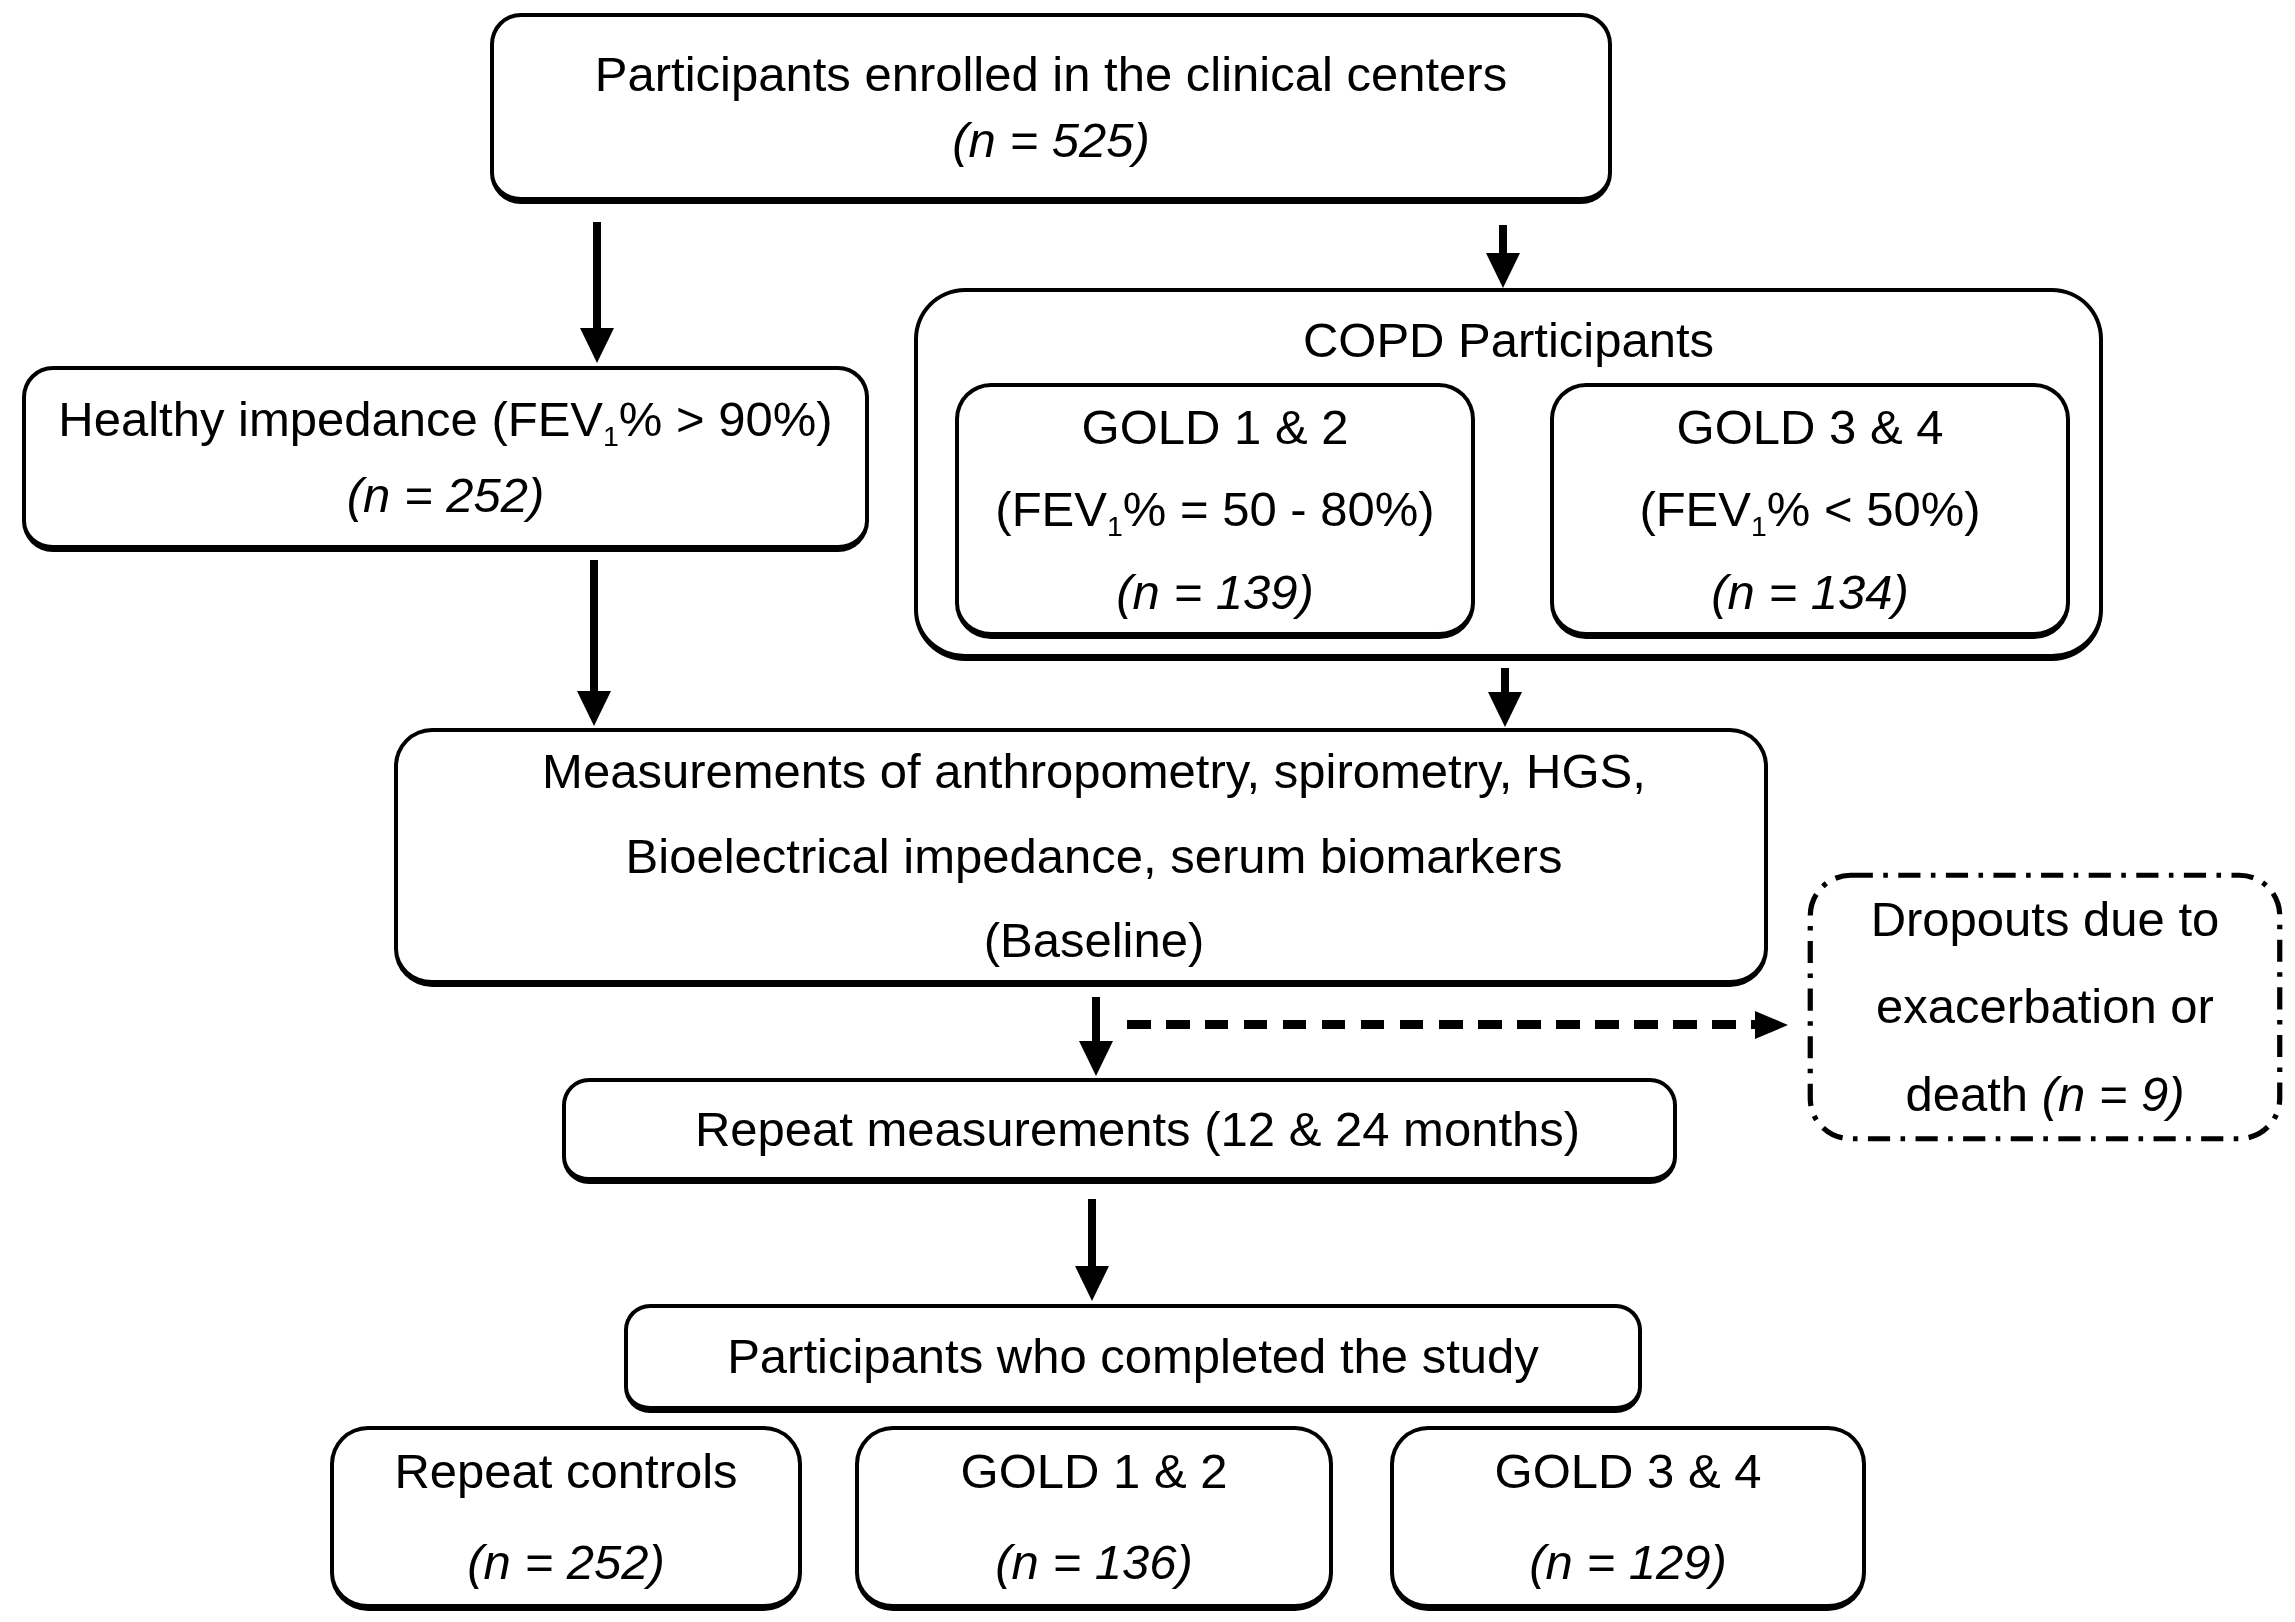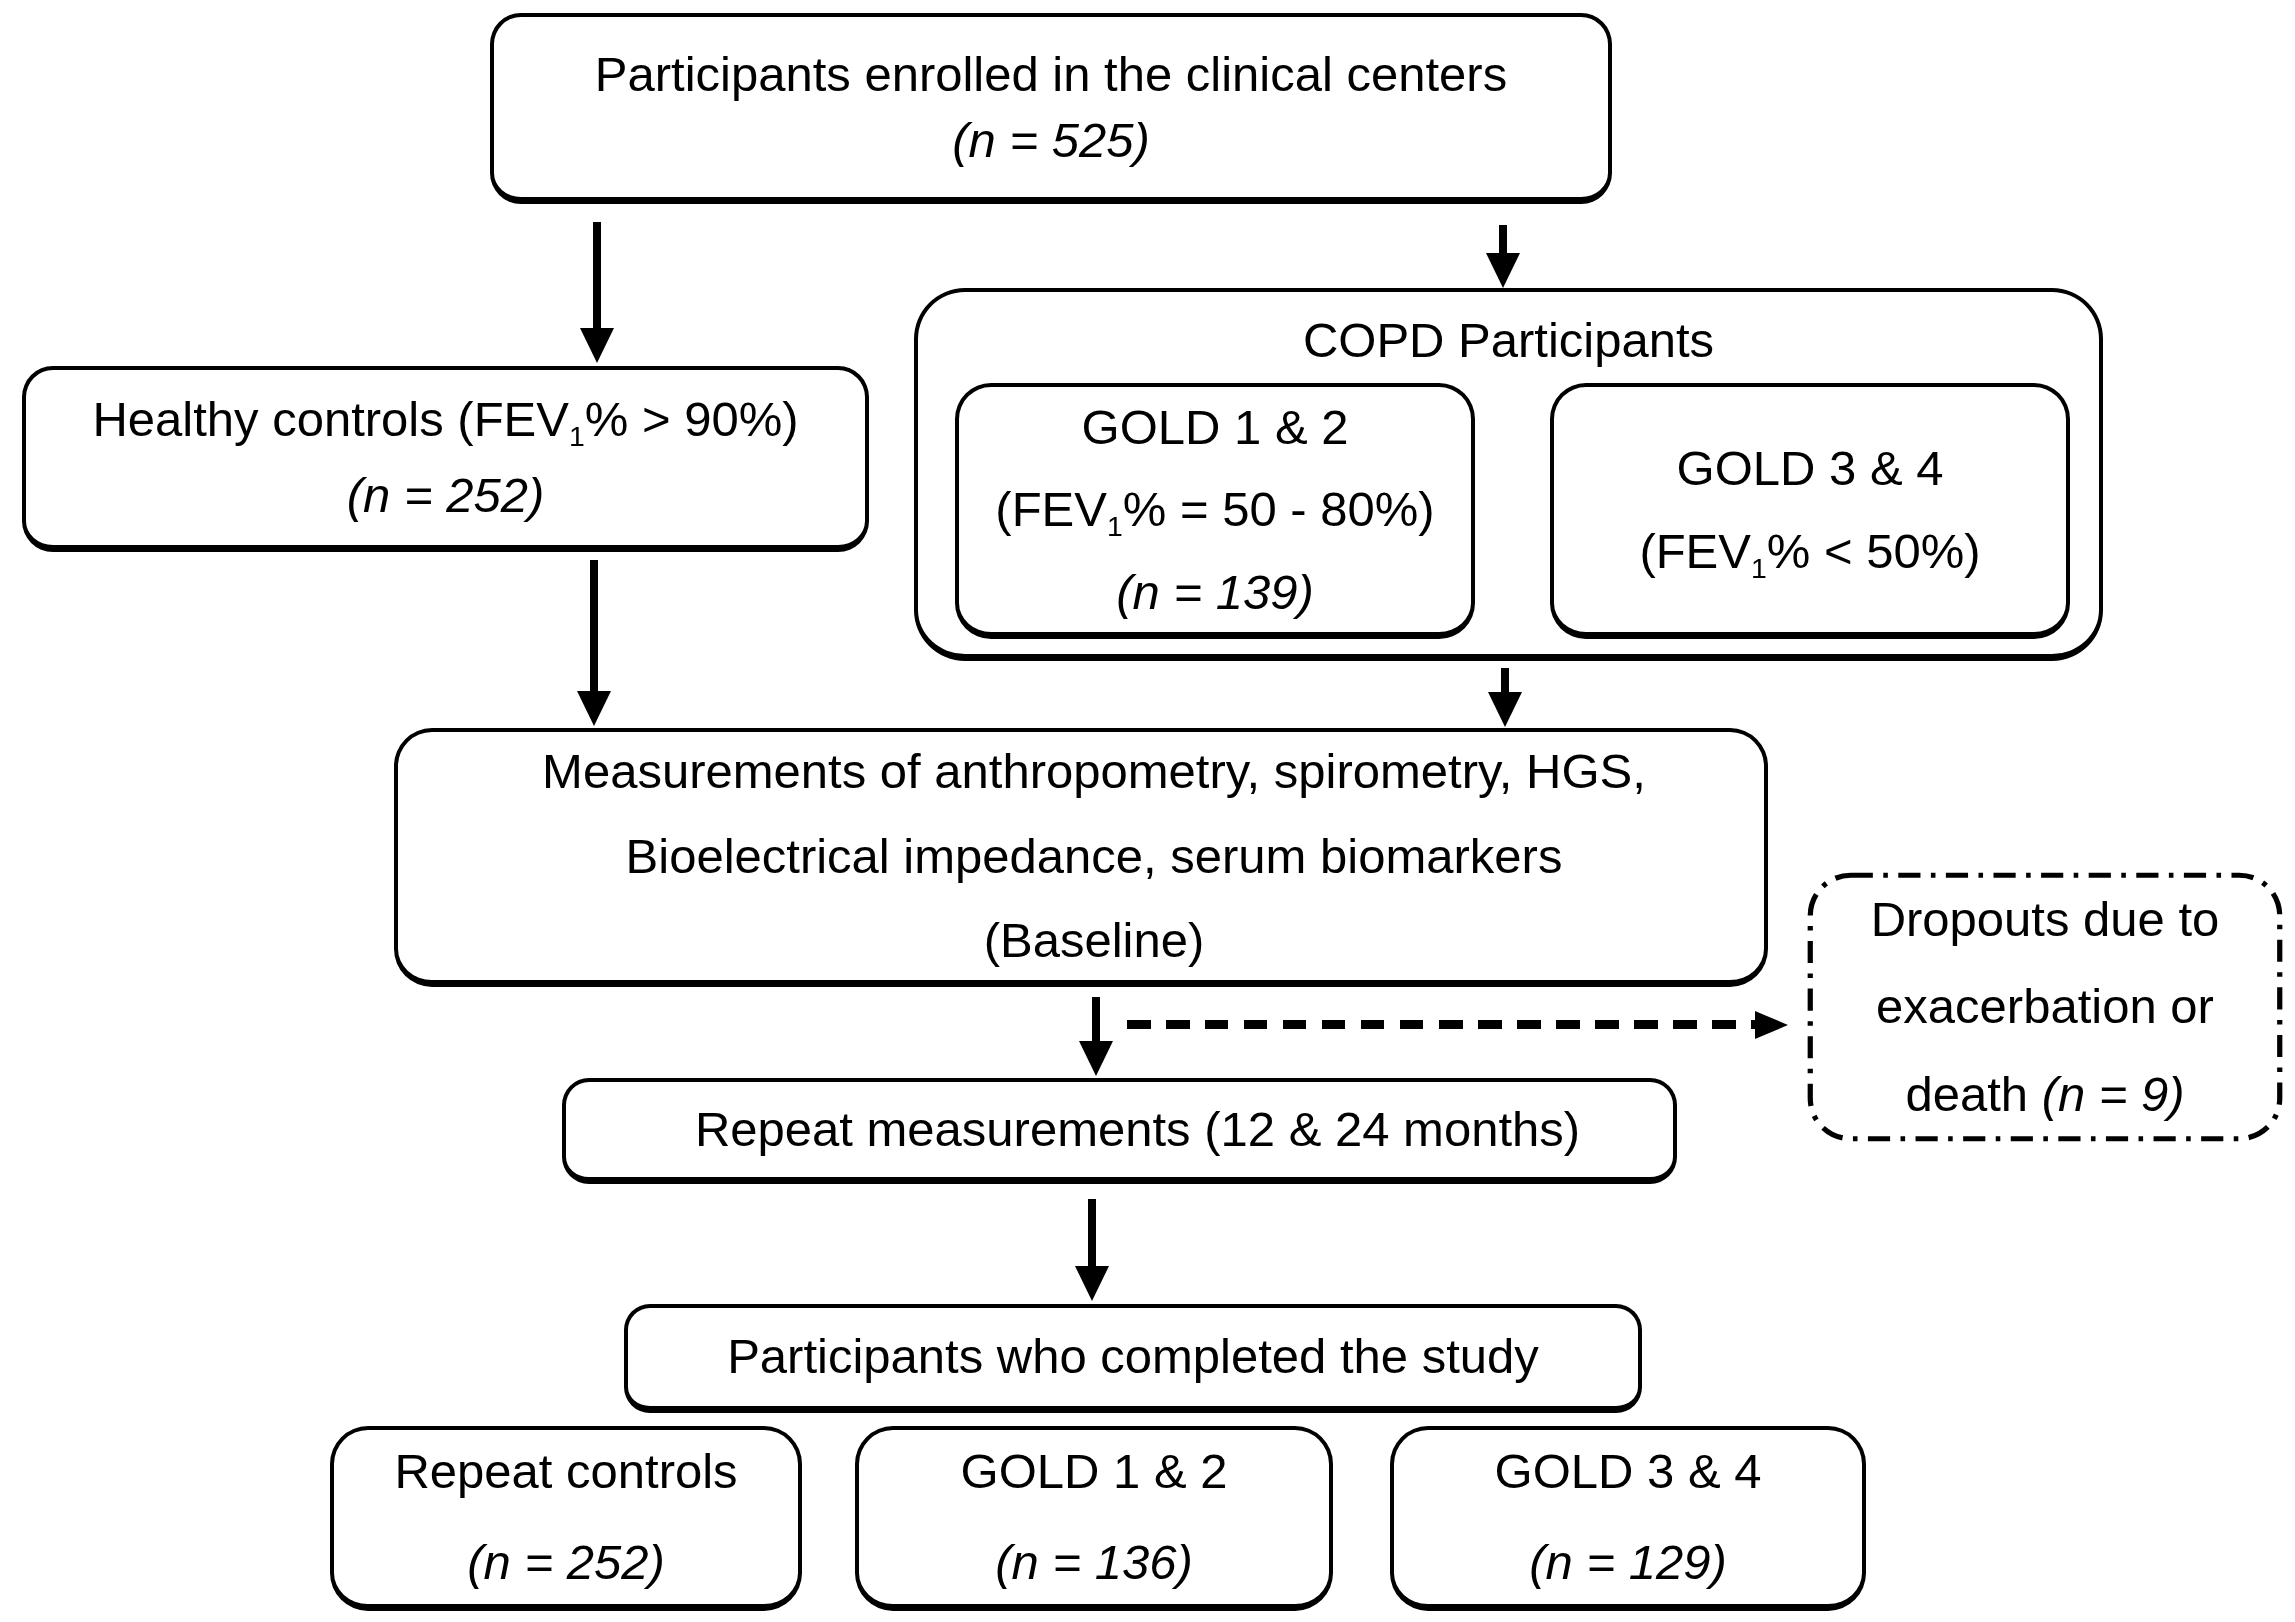--- a/index.html
+++ b/index.html
@@ -113,36 +113,37 @@
   <div class="varrow" id="arrow-enrolled-healthy">
     <div class="shaft"></div>
     <div class="head"></div>
   </div>
   <div class="varrow" id="arrow-enrolled-copd">
     <div class="shaft"></div>
     <div class="head"></div>
   </div>
 
   <div class="box" id="box-healthy">
-    <div class="line"><span>Healthy controls (FEV</span><sub class="fev-sub">1</sub><span>% &gt; 90%)</span></div>
+    <div class="line"><span>Healthy impedance (FEV</span><sub class="fev-sub">1</sub><span>% &gt; 90%)</span></div>
     <div class="line italic">(n = 252)</div>
   </div>
 
   <div class="box" id="box-copd">
     <div class="line" id="copd-title">COPD Participants</div>
 
     <div class="box gold-box" id="box-gold12">
       <div class="line">GOLD 1 &amp; 2</div>
       <div class="line"><span>(FEV</span><sub class="fev-sub">1</sub><span>% = 50 - 80%)</span></div>
       <div class="line italic">(n = 139)</div>
     </div>
 
     <div class="box gold-box" id="box-gold34">
       <div class="line">GOLD 3 &amp; 4</div>
       <div class="line"><span>(FEV</span><sub class="fev-sub">1</sub><span>% &lt; 50%)</span></div>
+      <div class="line italic">(n = 134)</div>
     </div>
   </div>
 
   <div class="varrow" id="arrow-healthy-meas">
     <div class="shaft"></div>
     <div class="head"></div>
   </div>
   <div class="varrow" id="arrow-copd-meas">
     <div class="shaft"></div>
     <div class="head"></div>

